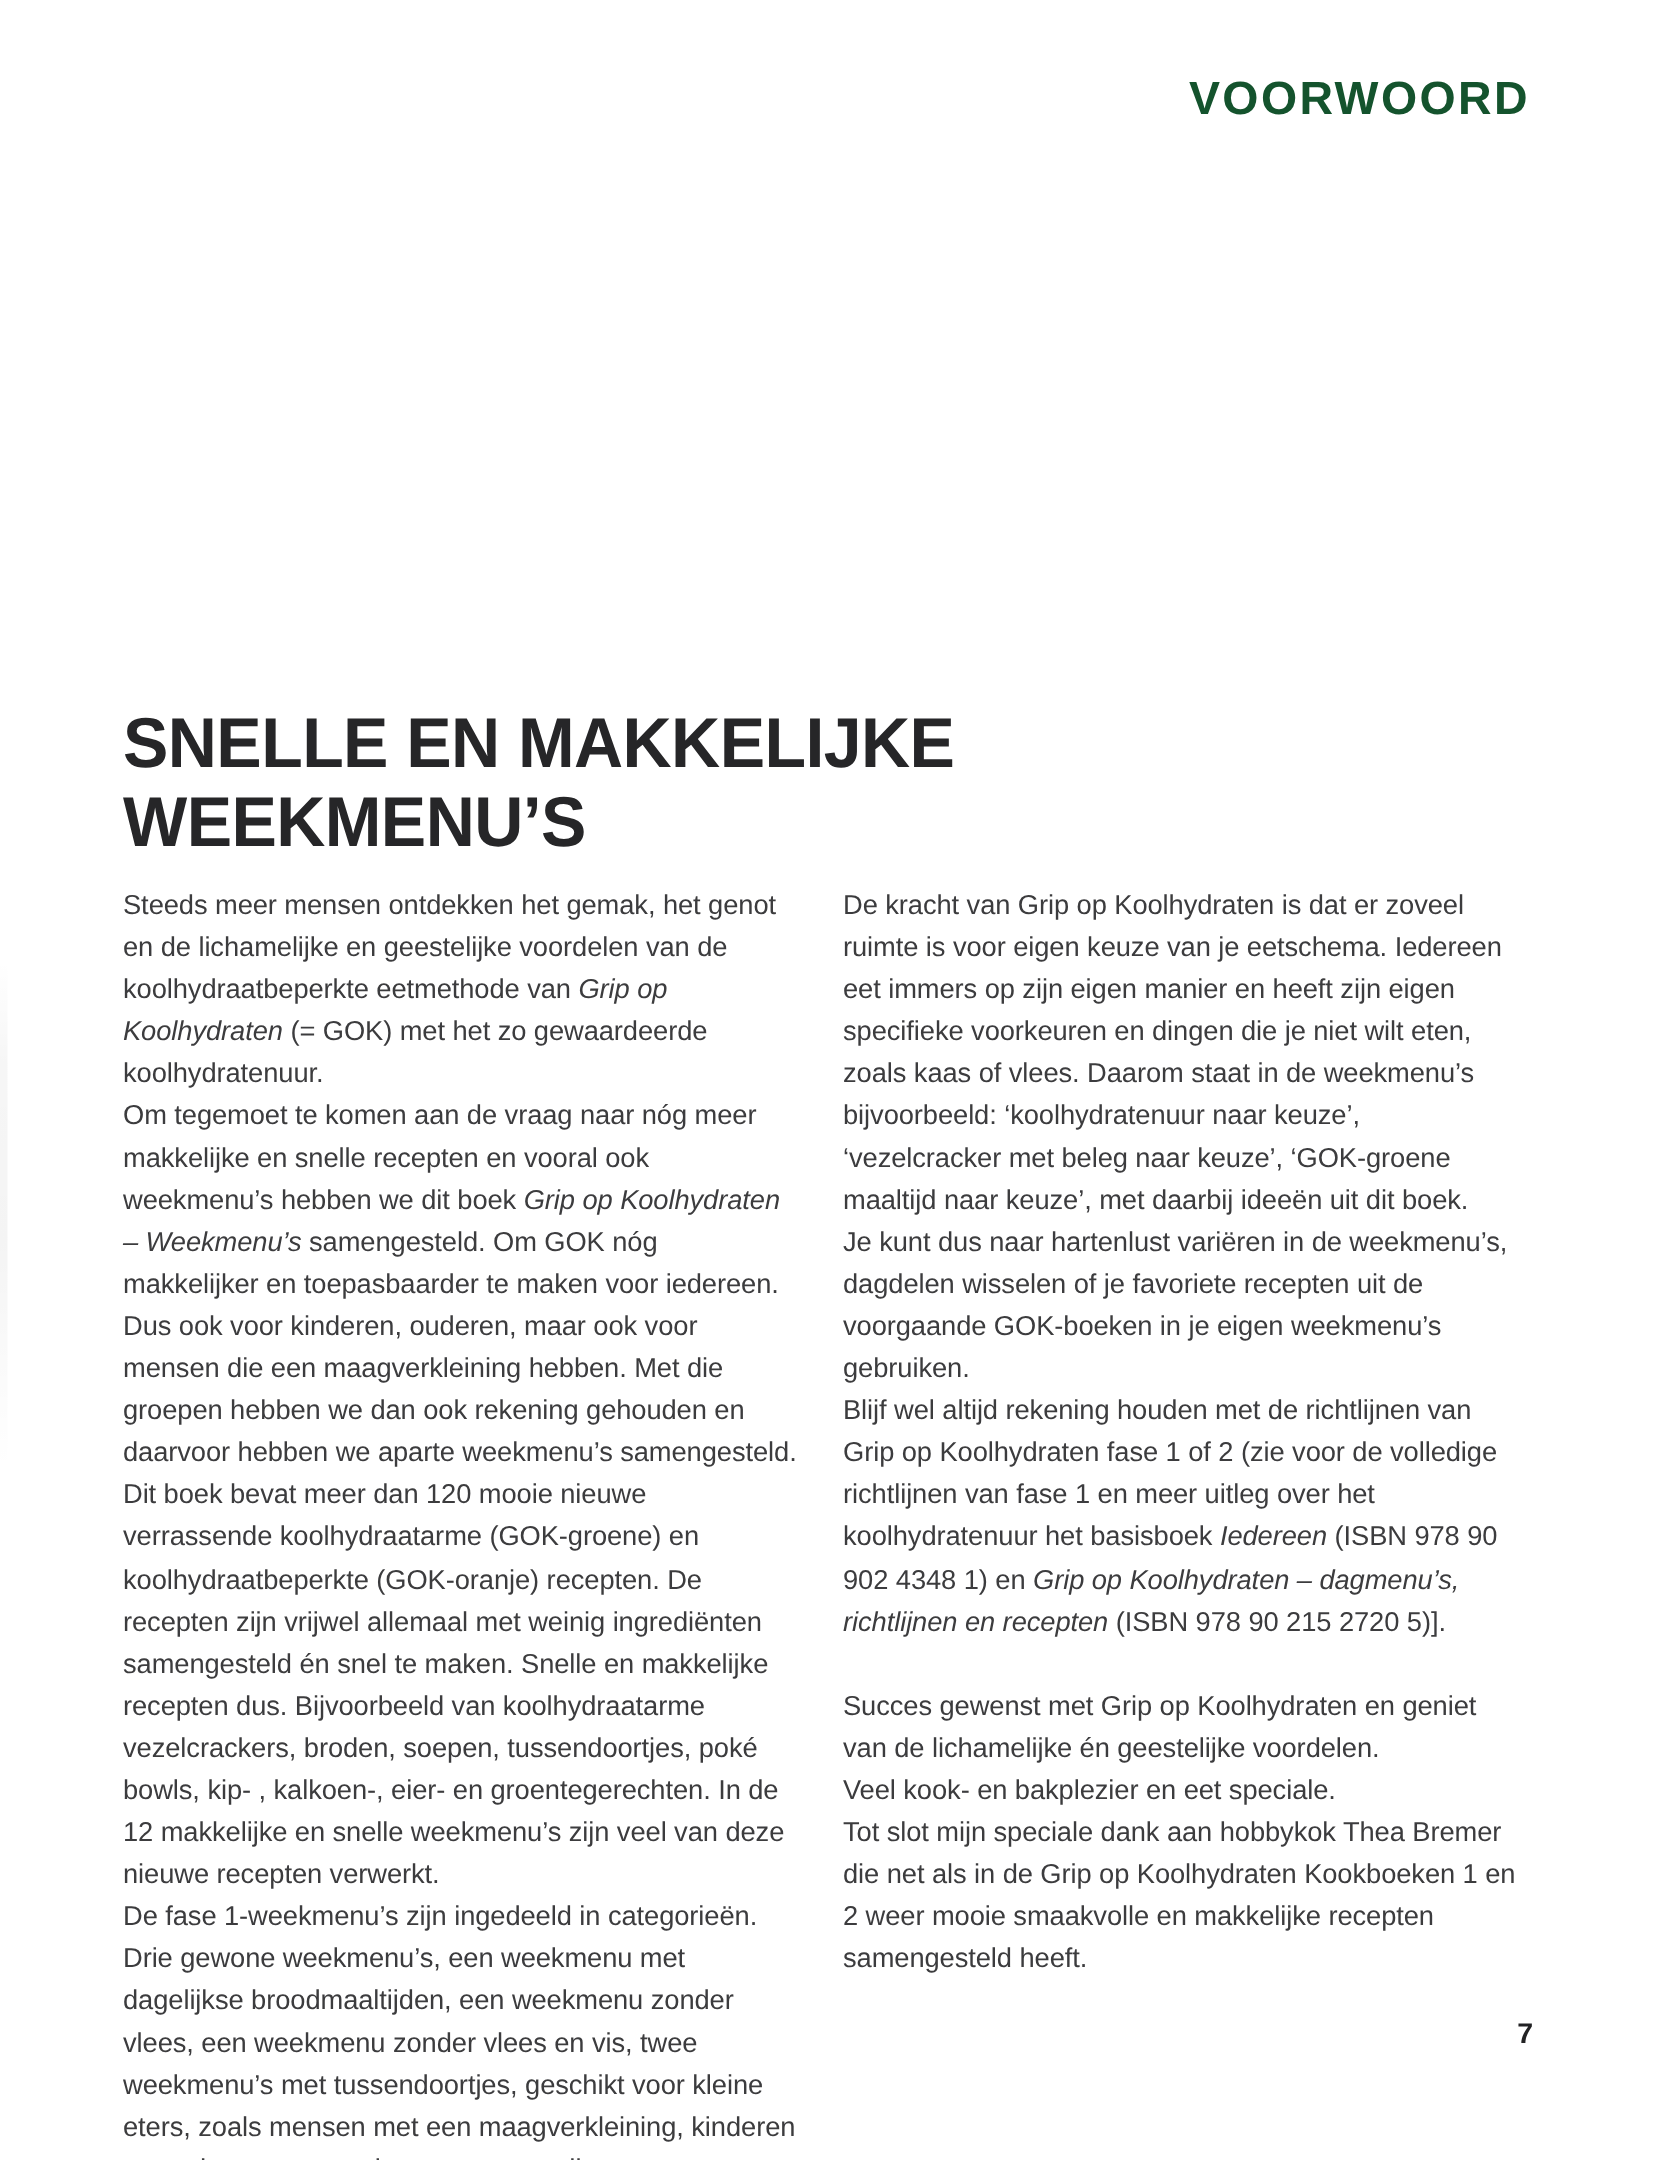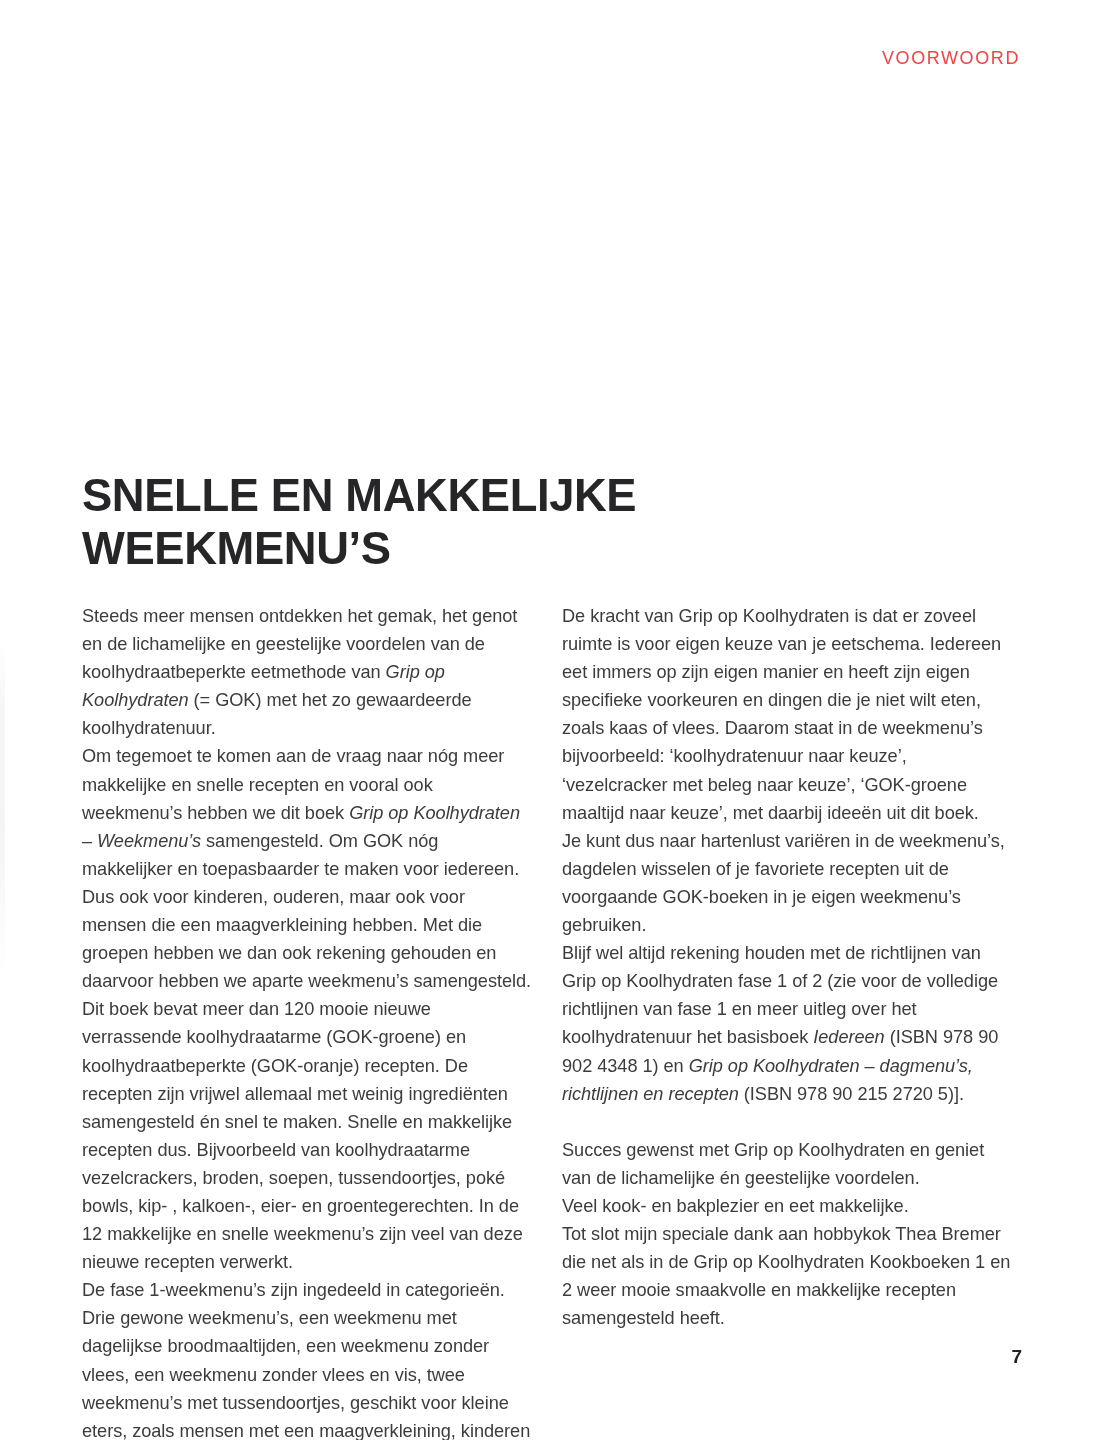--- a/index.html
+++ b/index.html
@@ -30,24 +30,24 @@
         rgba(0,0,0,0.035) 20%,
         rgba(0,0,0,0.045) 55%,
         rgba(0,0,0,0) 100%);
   }
 
   
   .running-head {
     position: absolute;
     right: 95px;
     top: 48px;
-    font-size: 18px;
-    font-weight: 400;
+    font-size: 31px;
+    font-weight: 700;
     letter-spacing: 1.6px;
-    color: #ef4444;
+    color: #14532d;
     white-space: nowrap;
   }
 
   
   .title {
     position: absolute;
     left: 82px;
     top: 437px;
     width: 760px;
     font-size: 47px;
@@ -57,21 +57,21 @@
     color: #262628;
     text-transform: uppercase;
     transform: scaleX(0.965);
     transform-origin: left top;
   }
 
   
   .columns {
     position: absolute;
     left: 82px;
-    top: 602px;
+    top: 589px;
     width: 940px;
     height: 760px;
   }
 
   .col {
     position: absolute;
     top: 0;
     width: 450px;
   }
   .col-left  { left: 0; }
@@ -140,21 +140,21 @@
 
       <p>De kracht van Grip op Koolhydraten is dat er zoveel ruimte is voor eigen keuze van je eetschema. Iedereen eet immers op zijn eigen manier en heeft zijn eigen specifieke voorkeuren en dingen die je niet wilt eten, zoals kaas of vlees. Daarom staat in de weekmenu’s bijvoorbeeld: ‘koolhydratenuur naar keuze’, ‘vezelcracker met beleg naar keuze’, ‘GOK-groene maaltijd naar keuze’, met daarbij ideeën uit dit boek.</p>
 
       <p>Je kunt dus naar hartenlust variëren in de weekmenu’s, dagdelen wisselen of je favoriete recepten uit de voorgaande GOK-boeken in je eigen weekmenu’s gebruiken.</p>
 
       <p><span>Blijf wel altijd rekening houden met de richtlijnen van Grip op Koolhydraten fase 1 of 2 (zie voor de volledige richtlijnen van fase 1 en meer uitleg over het koolhydratenuur het basisboek </span><i>Iedereen</i><span> (ISBN 978 90 902 4348 1) en </span><i>Grip op Koolhydraten – dagmenu’s, richtlijnen en recepten</i><span> (ISBN 978 90 215 2720 5)].</span></p>
 
 
       <p class="spaced">Succes gewenst met Grip op Koolhydraten en geniet van de lichamelijke én geestelijke voordelen.</p>
 
-      <p>Veel kook- en bakplezier en eet makkelijke.</p>
+      <p>Veel kook- en bakplezier en eet speciale.</p>
 
       <p>Tot slot mijn speciale dank aan hobbykok Thea Bremer die net als in de Grip op Koolhydraten Kookboeken 1 en 2 weer mooie smaakvolle en makkelijke recepten samengesteld heeft.</p>
 
     </div>
   </div>
 
   <div class="folio">7</div>
 
 </div>
 

